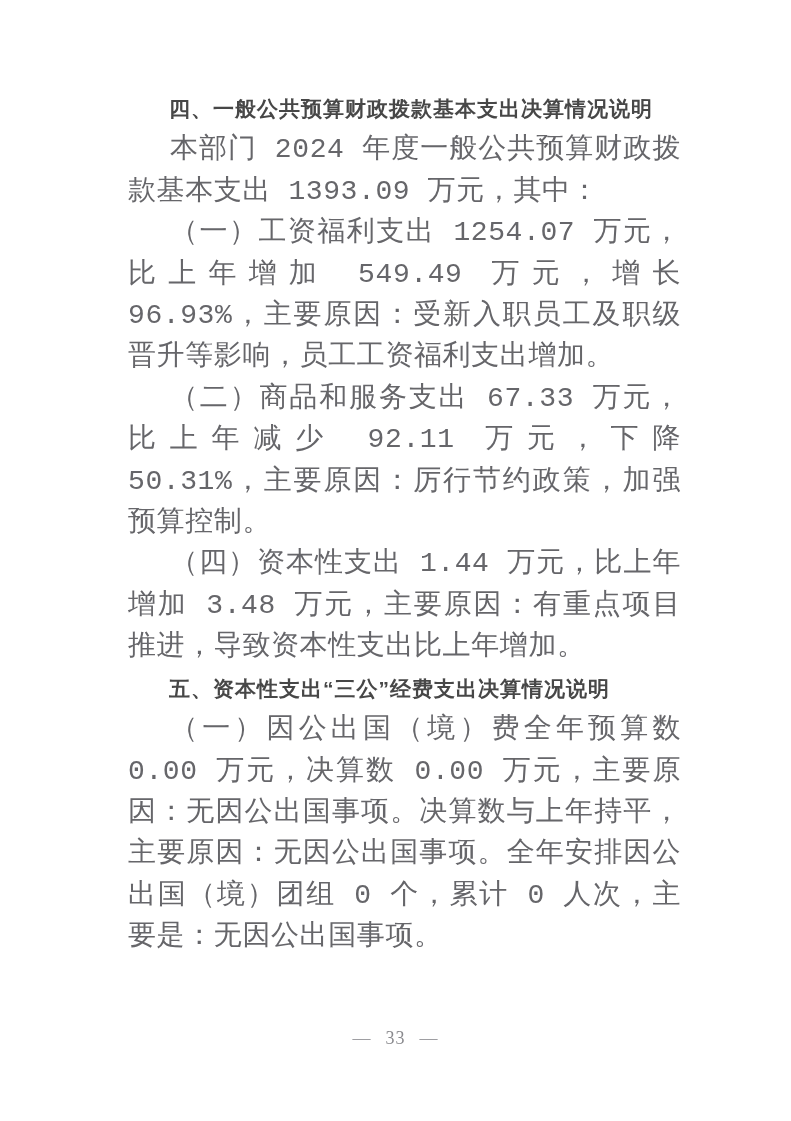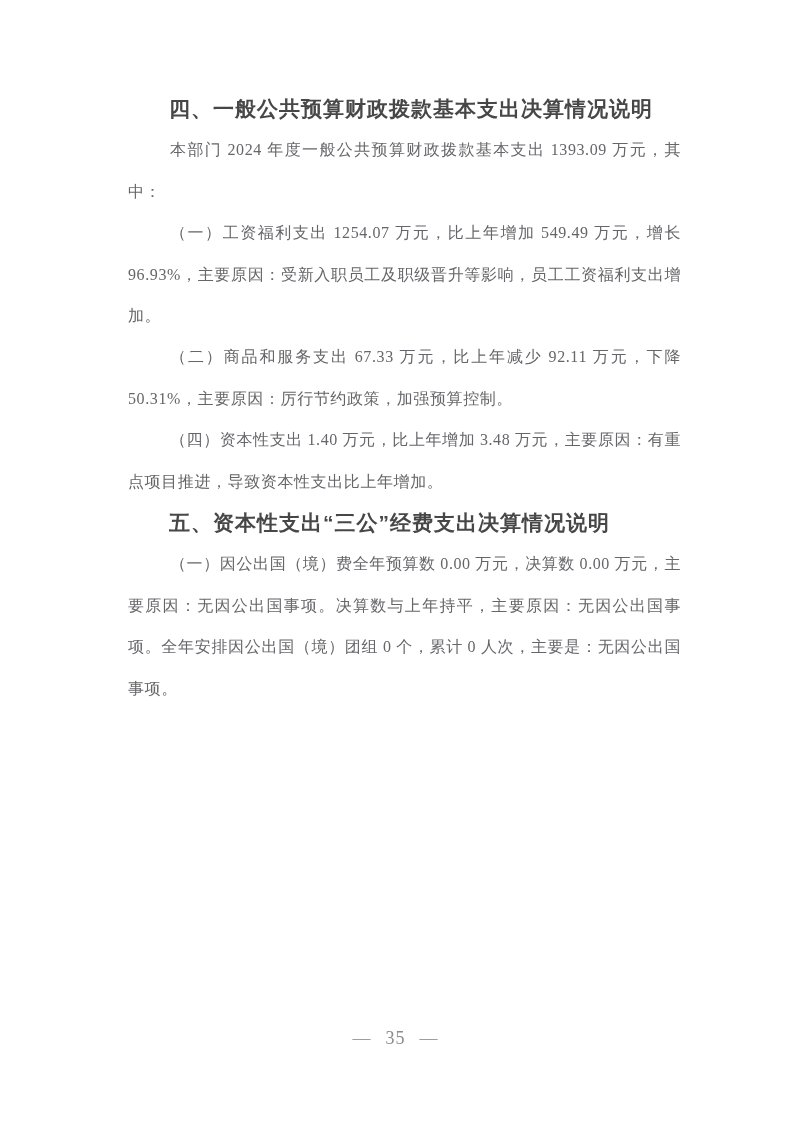--- a/index.html
+++ b/index.html
@@ -25,26 +25,27 @@
     font-family: "Liberation Sans", "DejaVu Sans", sans-serif;
     font-weight: 700;
     font-size: 21px;
     line-height: 41.4px;
     color: #474747;
     text-indent: 41px;
     letter-spacing: 1px;
     text-align: left;
   }
   .para {
-    font-size: 16px;
+    font-size: 28px;
     line-height: 41.4px;
     color: #66666a;
     text-indent: 42px;
     text-align: justify;
     letter-spacing: 0.6px;
+    font-family: Liberation Mono, monospace;
   }
   .footer {
     position: absolute;
     left: 0;
     right: 0;
     top: 1028px;
     text-align: center;
     font-size: 18px;
     color: #8a8a8e;
     letter-spacing: 1px;
@@ -59,25 +60,25 @@
   <div class="content">
     <div class="heading">四、一般公共预算财政拨款基本支出决算情况说明</div>
 
     <div class="para">本部门 2024 年度一般公共预算财政拨款基本支出 1393.09 万元，其中：</div>
 
     <div class="para">（一）工资福利支出 1254.07 万元，比上年增加 549.49 万元，增长 96.93%，主要原因：受新入职员工及职级晋升等影响，员工工资福利支出增加。</div>
 
     <div class="para">（二）商品和服务支出 67.33 万元，比上年减少 92.11 万元，下降 50.31%，主要原因：厉行节约政策，加强预算控制。</div>
 
 
-    <div class="para">（四）资本性支出 1.40 万元，比上年增加 3.48 万元，主要原因：有重点项目推进，导致资本性支出比上年增加。</div>
+    <div class="para">（四）资本性支出 1.44 万元，比上年增加 3.48 万元，主要原因：有重点项目推进，导致资本性支出比上年增加。</div>
 
     <div class="heading">五、资本性支出“三公”经费支出决算情况说明</div>
 
 
     <div class="para">（一）因公出国（境）费全年预算数 0.00 万元，决算数 0.00 万元，主要原因：无因公出国事项。决算数与上年持平，主要原因：无因公出国事项。全年安排因公出国（境）团组 0 个，累计 0 人次，主要是：无因公出国事项。</div>
   </div>
 
   <div class="footer">
-    <span class="dash">—</span><span>35</span><span class="dash">—</span>
+    <span class="dash">—</span><span>33</span><span class="dash">—</span>
   </div>
 
 </div>
 
 </body></html>

